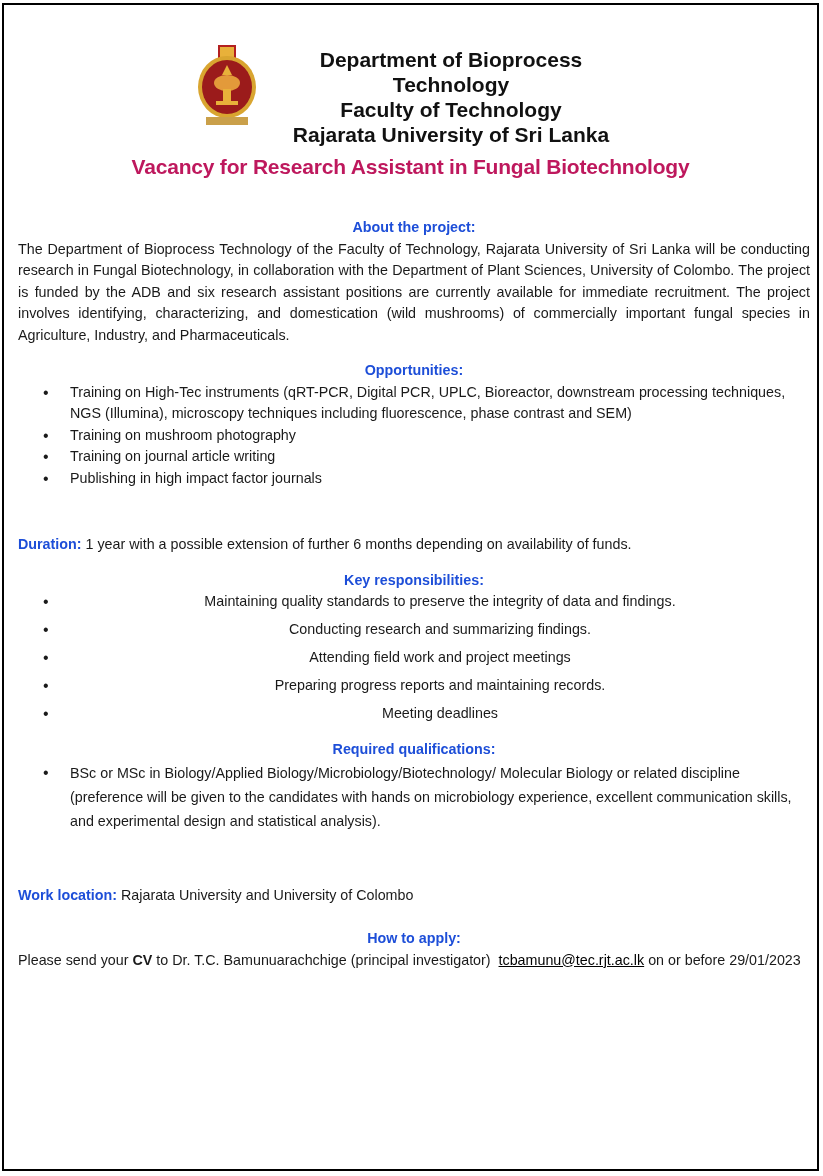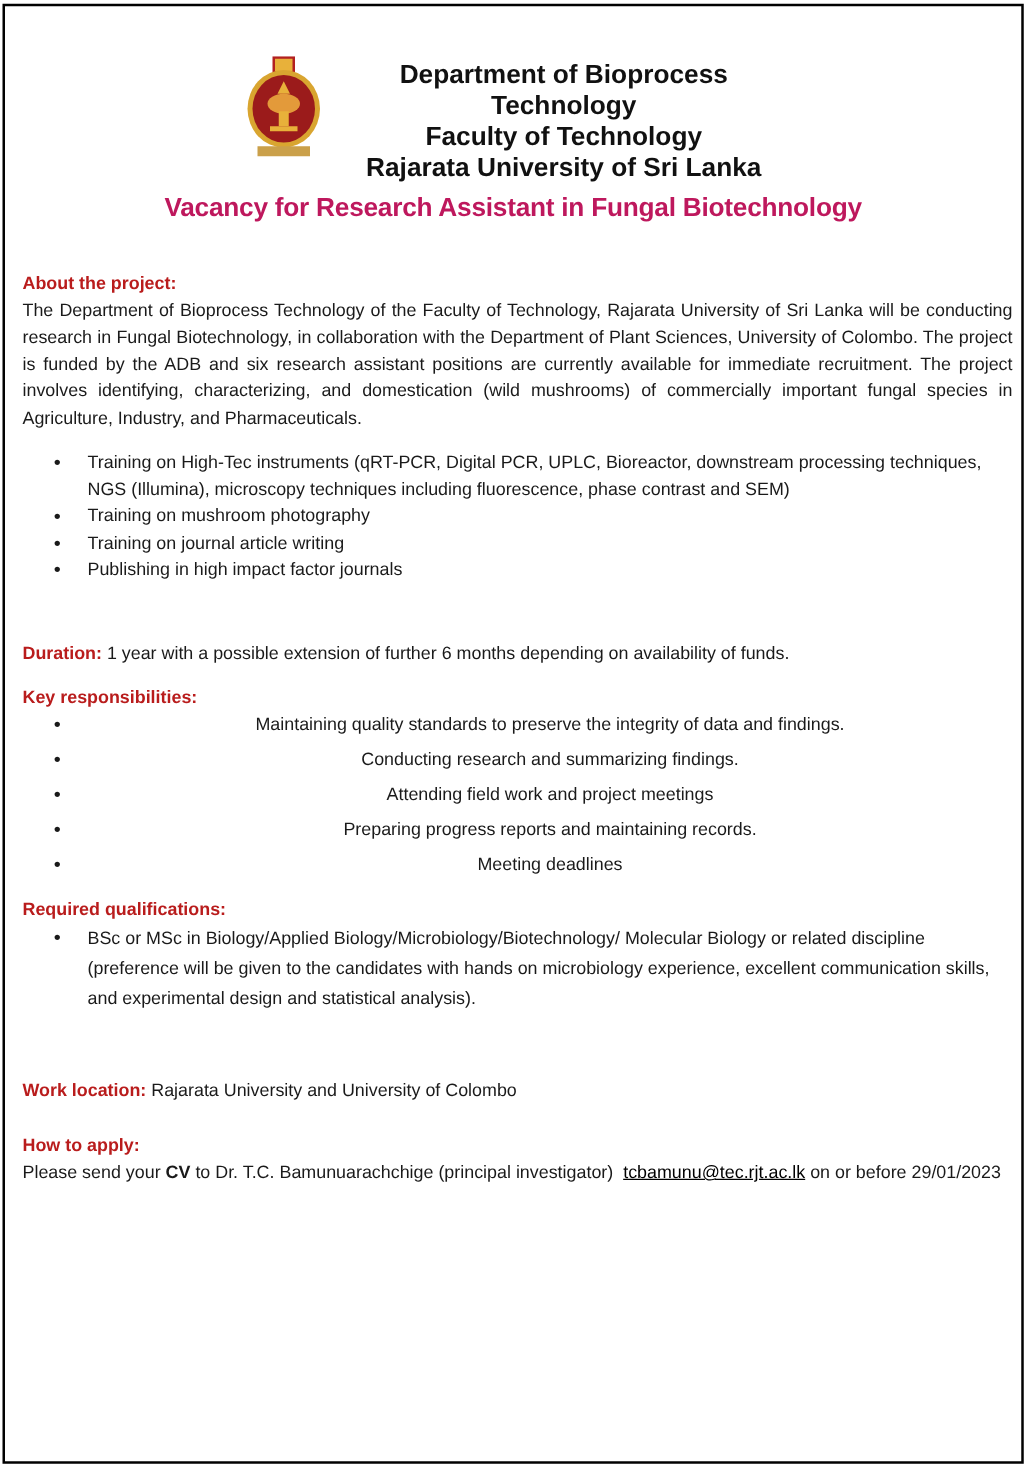--- a/index.html
+++ b/index.html
@@ -9,21 +9,21 @@
     border: 2px solid #000; box-sizing: border-box; background: #fff;
     font-family: "Liberation Sans", sans-serif; color: #1a1a1a;
   }
   .header { position: absolute; left: 0; top: 38px; width: 100%; height: 90px; }
   .logo { position: absolute; left: 192px; top: 2px; width: 62px; height: 82px; }
   .org { position: absolute; left: 262px; top: 4px; width: 370px; text-align: center;
          font-weight: bold; font-size: 21px; line-height: 25px; color: #111; }
   .title { position: absolute; left: 0; top: 150px; width: 100%; text-align: center;
            font-weight: bold; font-size: 21px; color: #be185d; letter-spacing: -0.2px; }
   .content { position: absolute; left: 14px; top: 212px; width: 792px; font-size: 14.3px; line-height: 21.5px; }
-  .h { color: #b91c1c; font-weight: bold; }
+  .h { color: #1d4ed8; font-weight: bold; text-align: center; }
   .para { text-align: justify; margin: 0; }
   ul { margin: 0; padding-left: 52px; list-style: none; }
   li { position: relative; }
   li::before { content: "\2022"; position: absolute; left: -27px; top: 0; font-size: 16px; }
   .resp li { margin-bottom: 6.5px; text-align: center; }
   a.email { color: #000000; text-decoration: underline; }
   b.cv { font-weight: bold; }
 </style>
 </head>
 <body>
@@ -48,20 +48,21 @@
     </div>
   </div>
 
   <div class="title">Vacancy for Research Assistant in Fungal Biotechnology</div>
 
   <div class="content">
     <div class="h">About the project:</div>
     <p class="para">The Department of Bioprocess Technology of the Faculty of Technology, Rajarata University of Sri Lanka will be conducting research in Fungal Biotechnology, in collaboration with the Department of Plant Sciences, University of Colombo. The project is funded by the ADB and six research assistant positions are currently available for immediate recruitment. The project involves identifying, characterizing, and domestication (wild mushrooms) of commercially important fungal species in Agriculture, Industry, and Pharmaceuticals.</p>
 
     <div style="height:14px"></div>
+    <div class="h">Opportunities:</div>
     <ul>
       <li>Training on High-Tec instruments (qRT-PCR, Digital PCR, UPLC, Bioreactor, downstream processing techniques, NGS (Illumina), microscopy techniques including fluorescence, phase contrast and SEM)</li>
       <li>Training on mushroom photography</li>
       <li>Training on journal article writing</li>
       <li>Publishing in high impact factor journals</li>
     </ul>
 
     <div style="height:45px"></div>
     <div><span class="h">Duration:</span><span> 1 year with a possible extension of further 6 months depending on availability of funds.</span></div>
 

